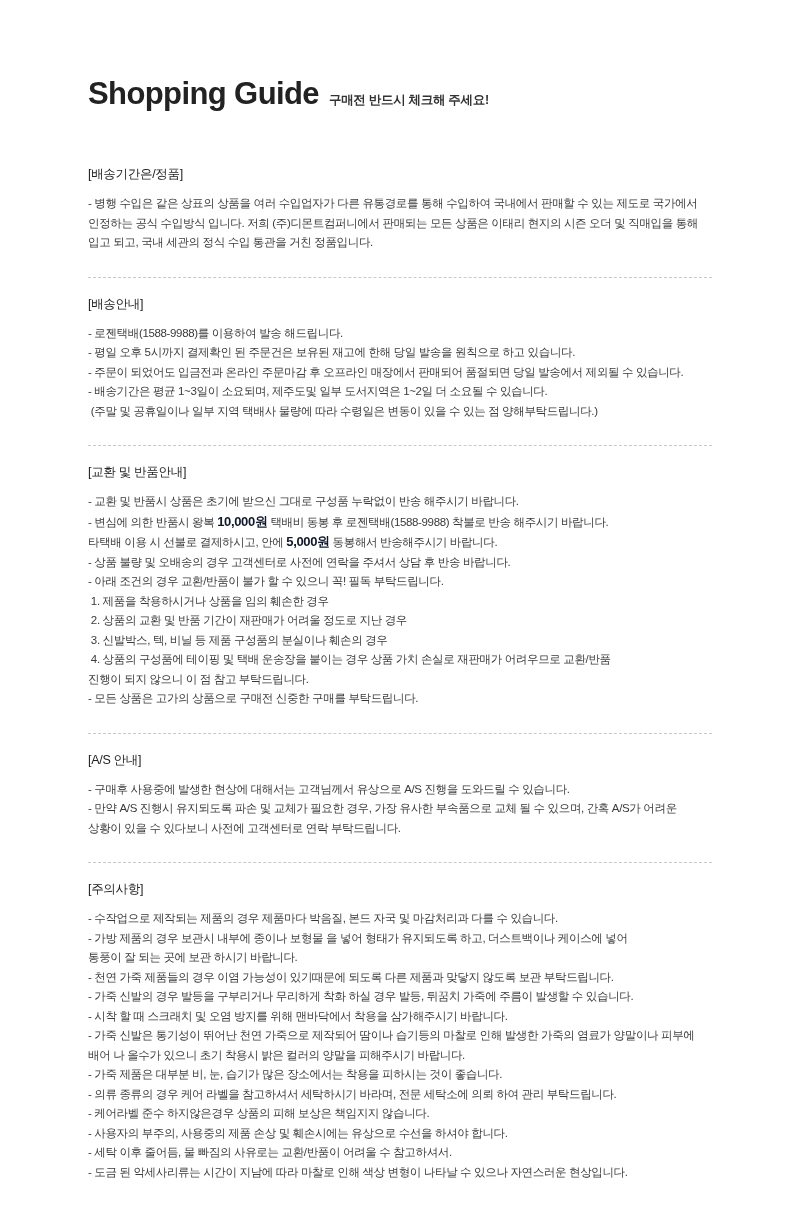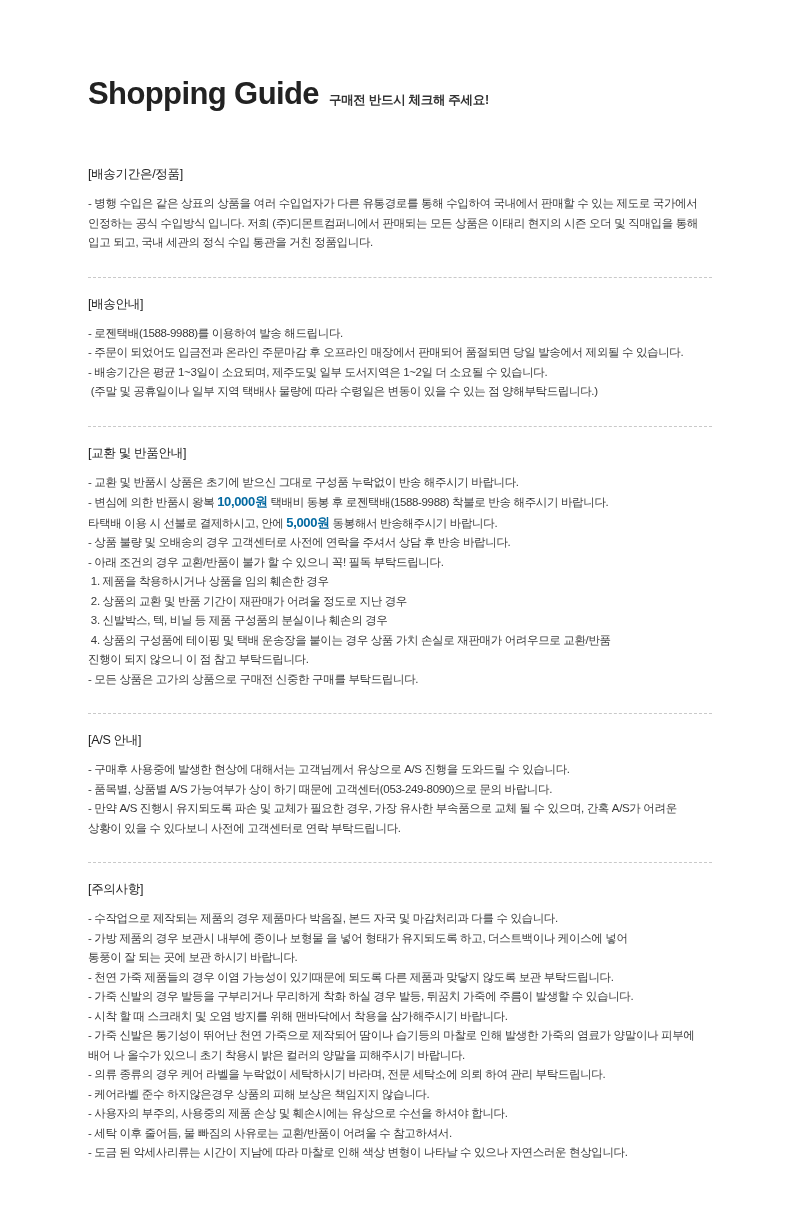--- a/index.html
+++ b/index.html
@@ -53,21 +53,21 @@
   .line {
     font-size: 11.5px;
     line-height: 19.5px;
     color: #3a3a3a;
     letter-spacing: -0.35px;
     white-space: pre-wrap;
   }
   .line .hl {
     font-weight: bold;
     font-size: 13px;
-    color: #0369a1;
+    color: #0f172a;
   }
   .divider {
     border-top: 1px dashed #c9c9c9;
     margin: 14px 0 18px 0;
     height: 0;
   }
 </style>
 </head>
 <body>
 
@@ -82,20 +82,21 @@
       <div class="section">
         <div class="section-title">[배송기간은/정품]</div>
         <div class="line">- 병행 수입은 같은 상표의 상품을 여러 수입업자가 다른 유통경로를 통해 수입하여 국내에서 판매할 수 있는 제도로 국가에서</div>
         <div class="line">인정하는 공식 수입방식 입니다. 저희 (주)디몬트컴퍼니에서 판매되는 모든 상품은 이태리 현지의 시즌 오더 및 직매입을 통해</div>
         <div class="line">입고 되고, 국내 세관의 정식 수입 통관을 거친 정품입니다.</div>
       </div>
       <div class="divider"></div>
       <div class="section">
         <div class="section-title">[배송안내]</div>
         <div class="line">- 로젠택배(1588-9988)를 이용하여 발송 해드립니다.</div>
+        <div class="line">- 평일 오후 5시까지 결제확인 된 주문건은 보유된 재고에 한해 당일 발송을 원칙으로 하고 있습니다.</div>
         <div class="line">- 주문이 되었어도 입금전과 온라인 주문마감 후 오프라인 매장에서 판매되어 품절되면 당일 발송에서 제외될 수 있습니다.</div>
         <div class="line">- 배송기간은 평균 1~3일이 소요되며, 제주도및 일부 도서지역은 1~2일 더 소요될 수 있습니다.</div>
         <div class="line"> (주말 및 공휴일이나 일부 지역 택배사 물량에 따라 수령일은 변동이 있을 수 있는 점 양해부탁드립니다.)</div>
       </div>
       <div class="divider"></div>
       <div class="section">
         <div class="section-title">[교환 및 반품안내]</div>
         <div class="line">- 교환 및 반품시 상품은 초기에 받으신 그대로 구성품 누락없이 반송 해주시기 바랍니다.</div>
         <div class="line">- 변심에 의한 반품시 왕복 <span class="hl">10,000원</span> 택배비 동봉 후 로젠택배(1588-9988) 착불로 반송 해주시기 바랍니다.</div>
         <div class="line">타택배 이용 시 선불로 결제하시고, 안에 <span class="hl">5,000원</span> 동봉해서 반송해주시기 바랍니다.</div>
@@ -105,36 +106,36 @@
         <div class="line"> 2. 상품의 교환 및 반품 기간이 재판매가 어려울 정도로 지난 경우</div>
         <div class="line"> 3. 신발박스, 텍, 비닐 등 제품 구성품의 분실이나 훼손의 경우</div>
         <div class="line"> 4. 상품의 구성품에 테이핑 및 택배 운송장을 붙이는 경우 상품 가치 손실로 재판매가 어려우므로 교환/반품</div>
         <div class="line">진행이 되지 않으니 이 점 참고 부탁드립니다.</div>
         <div class="line">- 모든 상품은 고가의 상품으로 구매전 신중한 구매를 부탁드립니다.</div>
       </div>
       <div class="divider"></div>
       <div class="section">
         <div class="section-title">[A/S 안내]</div>
         <div class="line">- 구매후 사용중에 발생한 현상에 대해서는 고객님께서 유상으로 A/S 진행을 도와드릴 수 있습니다.</div>
-        <div class="line">- 품목별, 상품별 A/S 가능여부가 상이 하기 때문에 고객센터(053-249-8090)으로 문의 바랍니다.</div>
         <div class="line">- 만약 A/S 진행시 유지되도록 파손 및 교체가 필요한 경우, 가장 유사한 부속품으로 교체 될 수 있으며, 간혹 A/S가 어려운</div>
         <div class="line">상황이 있을 수 있다보니 사전에 고객센터로 연락 부탁드립니다.</div>
       </div>
       <div class="divider"></div>
       <div class="section">
         <div class="section-title">[주의사항]</div>
         <div class="line">- 수작업으로 제작되는 제품의 경우 제품마다 박음질, 본드 자국 및 마감처리과 다를 수 있습니다.</div>
         <div class="line">- 가방 제품의 경우 보관시 내부에 종이나 보형물 을 넣어 형태가 유지되도록 하고, 더스트백이나 케이스에 넣어</div>
         <div class="line">통풍이 잘 되는 곳에 보관 하시기 바랍니다.</div>
         <div class="line">- 천연 가죽 제품들의 경우 이염 가능성이 있기때문에 되도록 다른 제품과 맞닿지 않도록 보관 부탁드립니다.</div>
         <div class="line">- 가죽 신발의 경우 발등을 구부리거나 무리하게 착화 하실 경우 발등, 뒤꿈치 가죽에 주름이 발생할 수 있습니다.</div>
         <div class="line">- 시착 할 때 스크래치 및 오염 방지를 위해 맨바닥에서 착용을 삼가해주시기 바랍니다.</div>
         <div class="line">- 가죽 신발은 통기성이 뛰어난 천연 가죽으로 제작되어 땀이나 습기등의 마찰로 인해 발생한 가죽의 염료가 양말이나 피부에</div>
         <div class="line">배어 나 올수가 있으니 초기 착용시 밝은 컬러의 양말을 피해주시기 바랍니다.</div>
-        <div class="line">- 의류 종류의 경우 케어 라벨을 누락없이 세탁하시기 바라며, 전문 세탁소에 의뢰 하여 관리 부탁드립니다.</div>
+        <div class="line">- 가죽 제품은 대부분 비, 눈, 습기가 많은 장소에서는 착용을 피하시는 것이 좋습니다.</div>
+        <div class="line">- 의류 종류의 경우 케어 라벨을 참고하셔서 세탁하시기 바라며, 전문 세탁소에 의뢰 하여 관리 부탁드립니다.</div>
         <div class="line">- 케어라벨 준수 하지않은경우 상품의 피해 보상은 책임지지 않습니다.</div>
         <div class="line">- 사용자의 부주의, 사용중의 제품 손상 및 훼손시에는 유상으로 수선을 하셔야 합니다.</div>
         <div class="line">- 세탁 이후 줄어듬, 물 빠짐의 사유로는 교환/반품이 어려울 수 참고하셔서.</div>
         <div class="line">- 도금 된 악세사리류는 시간이 지남에 따라 마찰로 인해 색상 변형이 나타날 수 있으나 자연스러운 현상입니다.</div>
       </div>
     </div>
 
 </div>
 
 </body></html>

